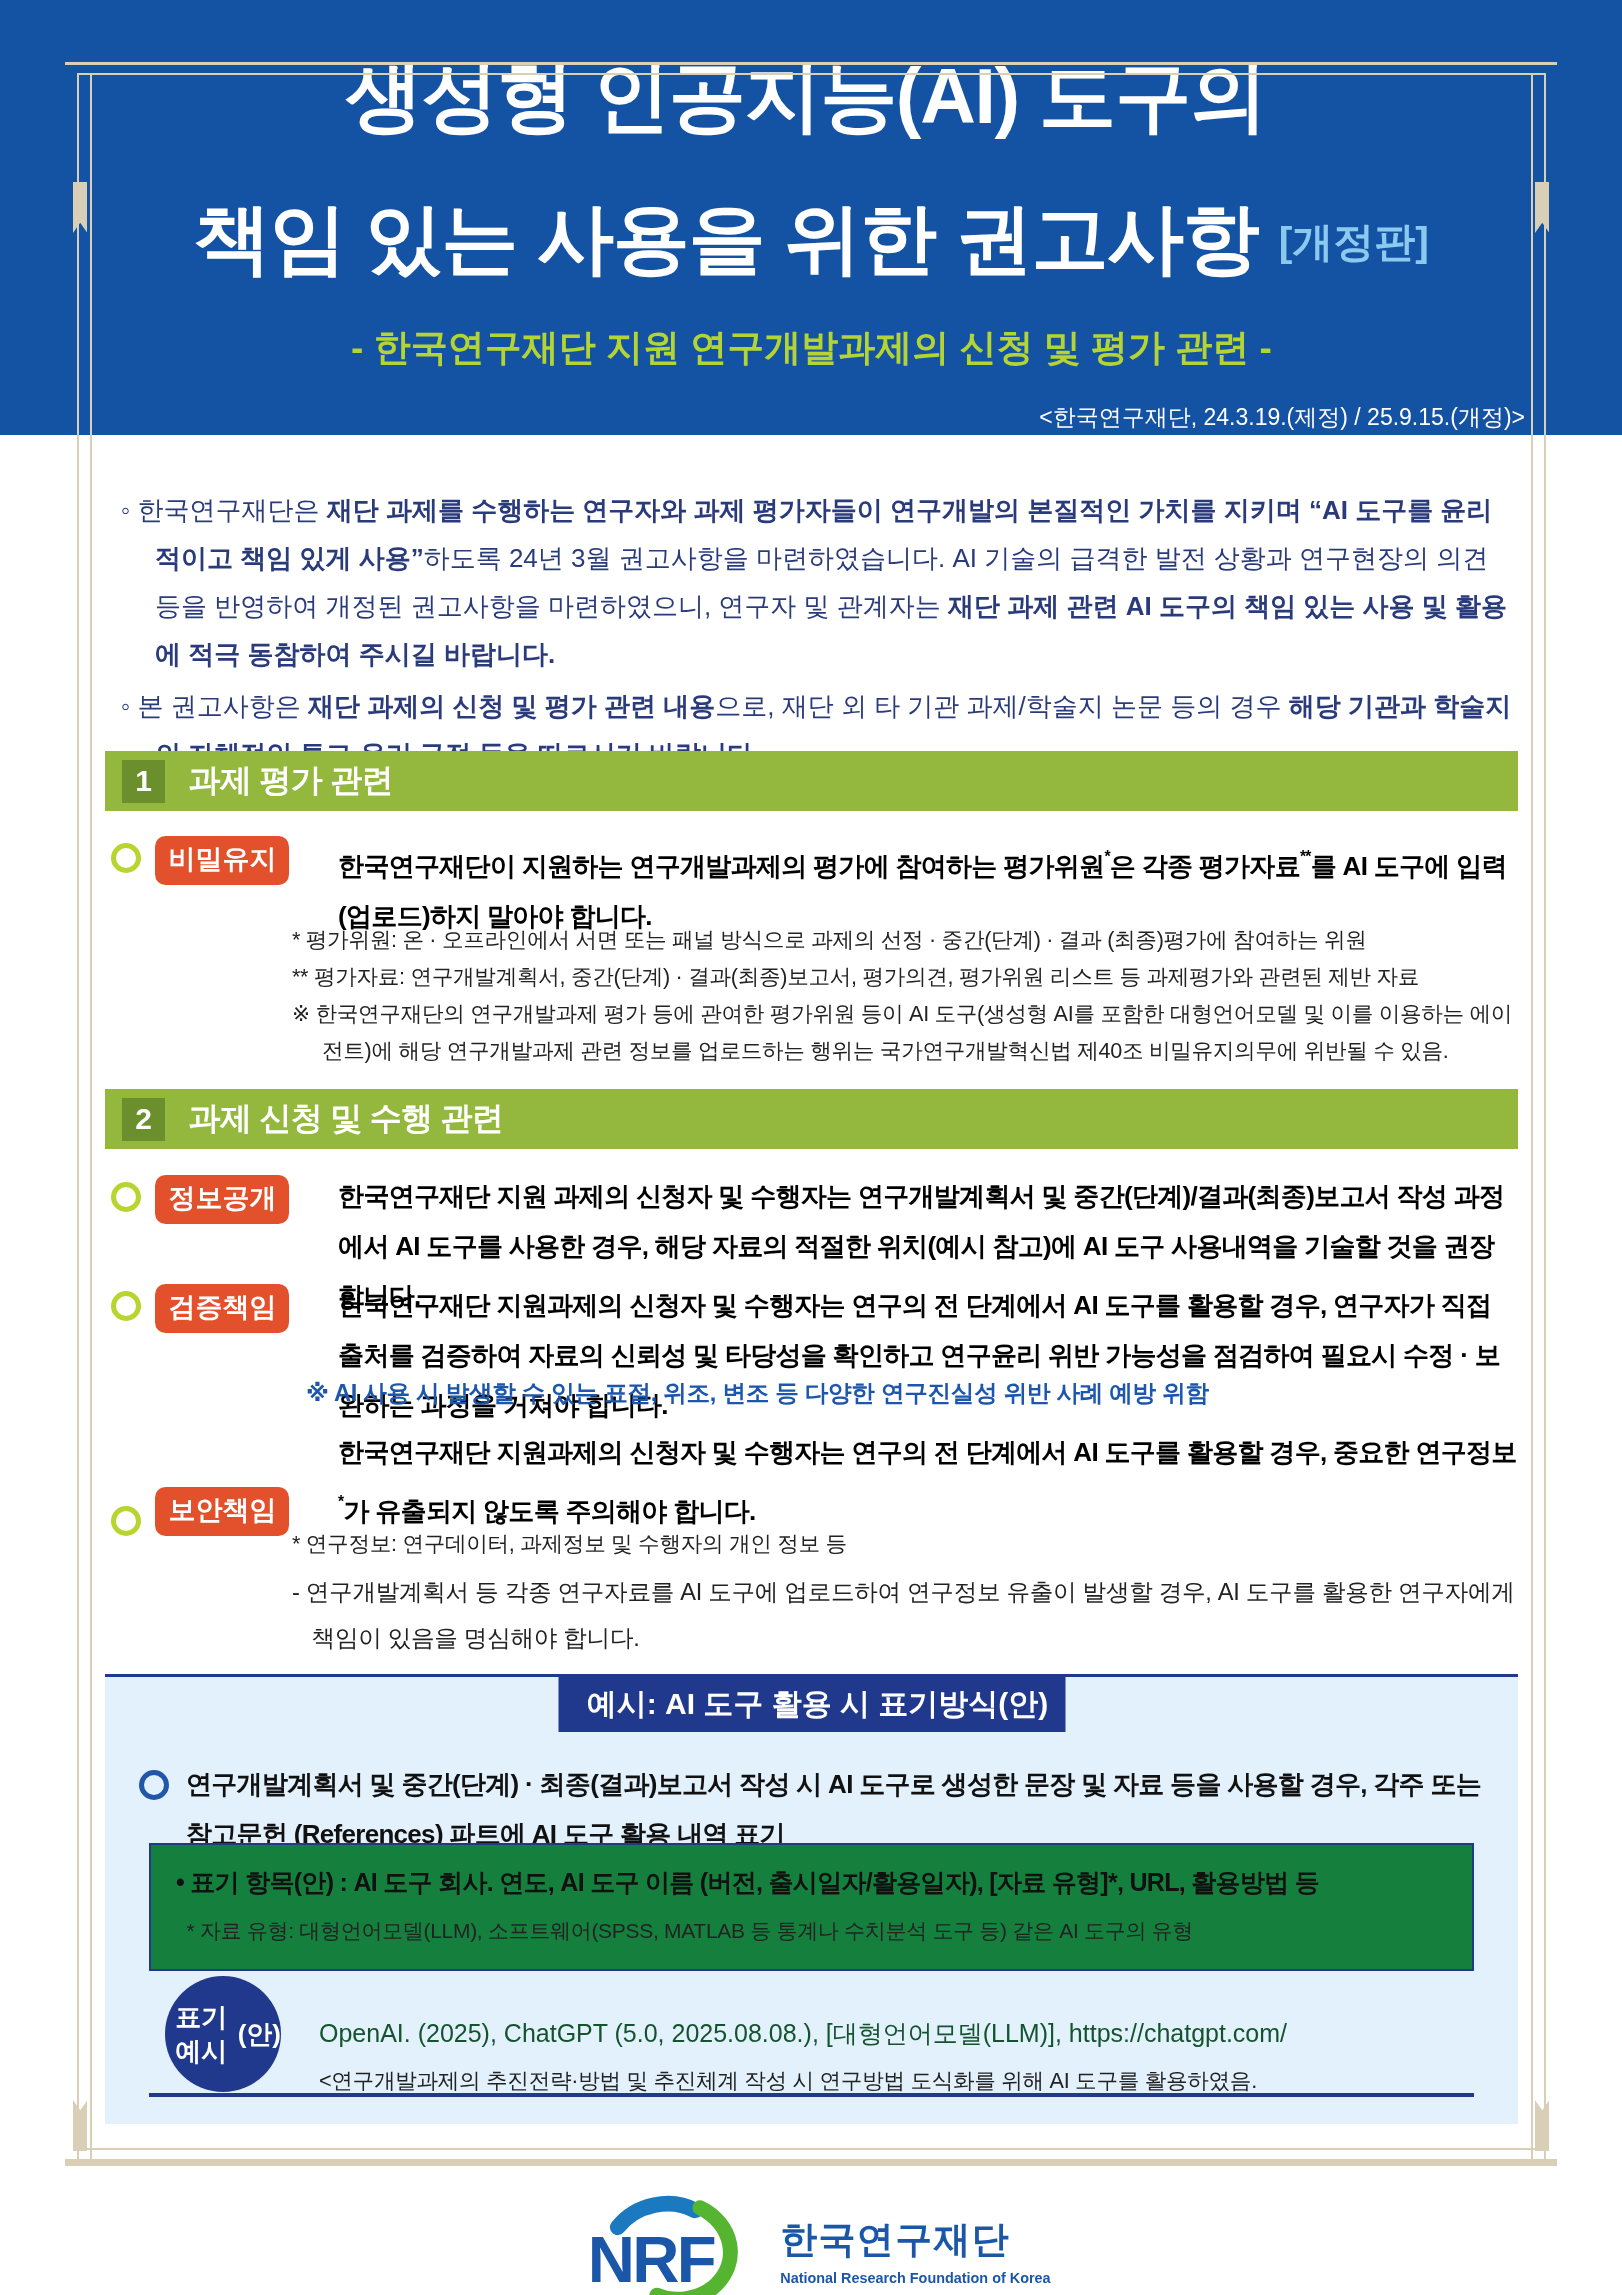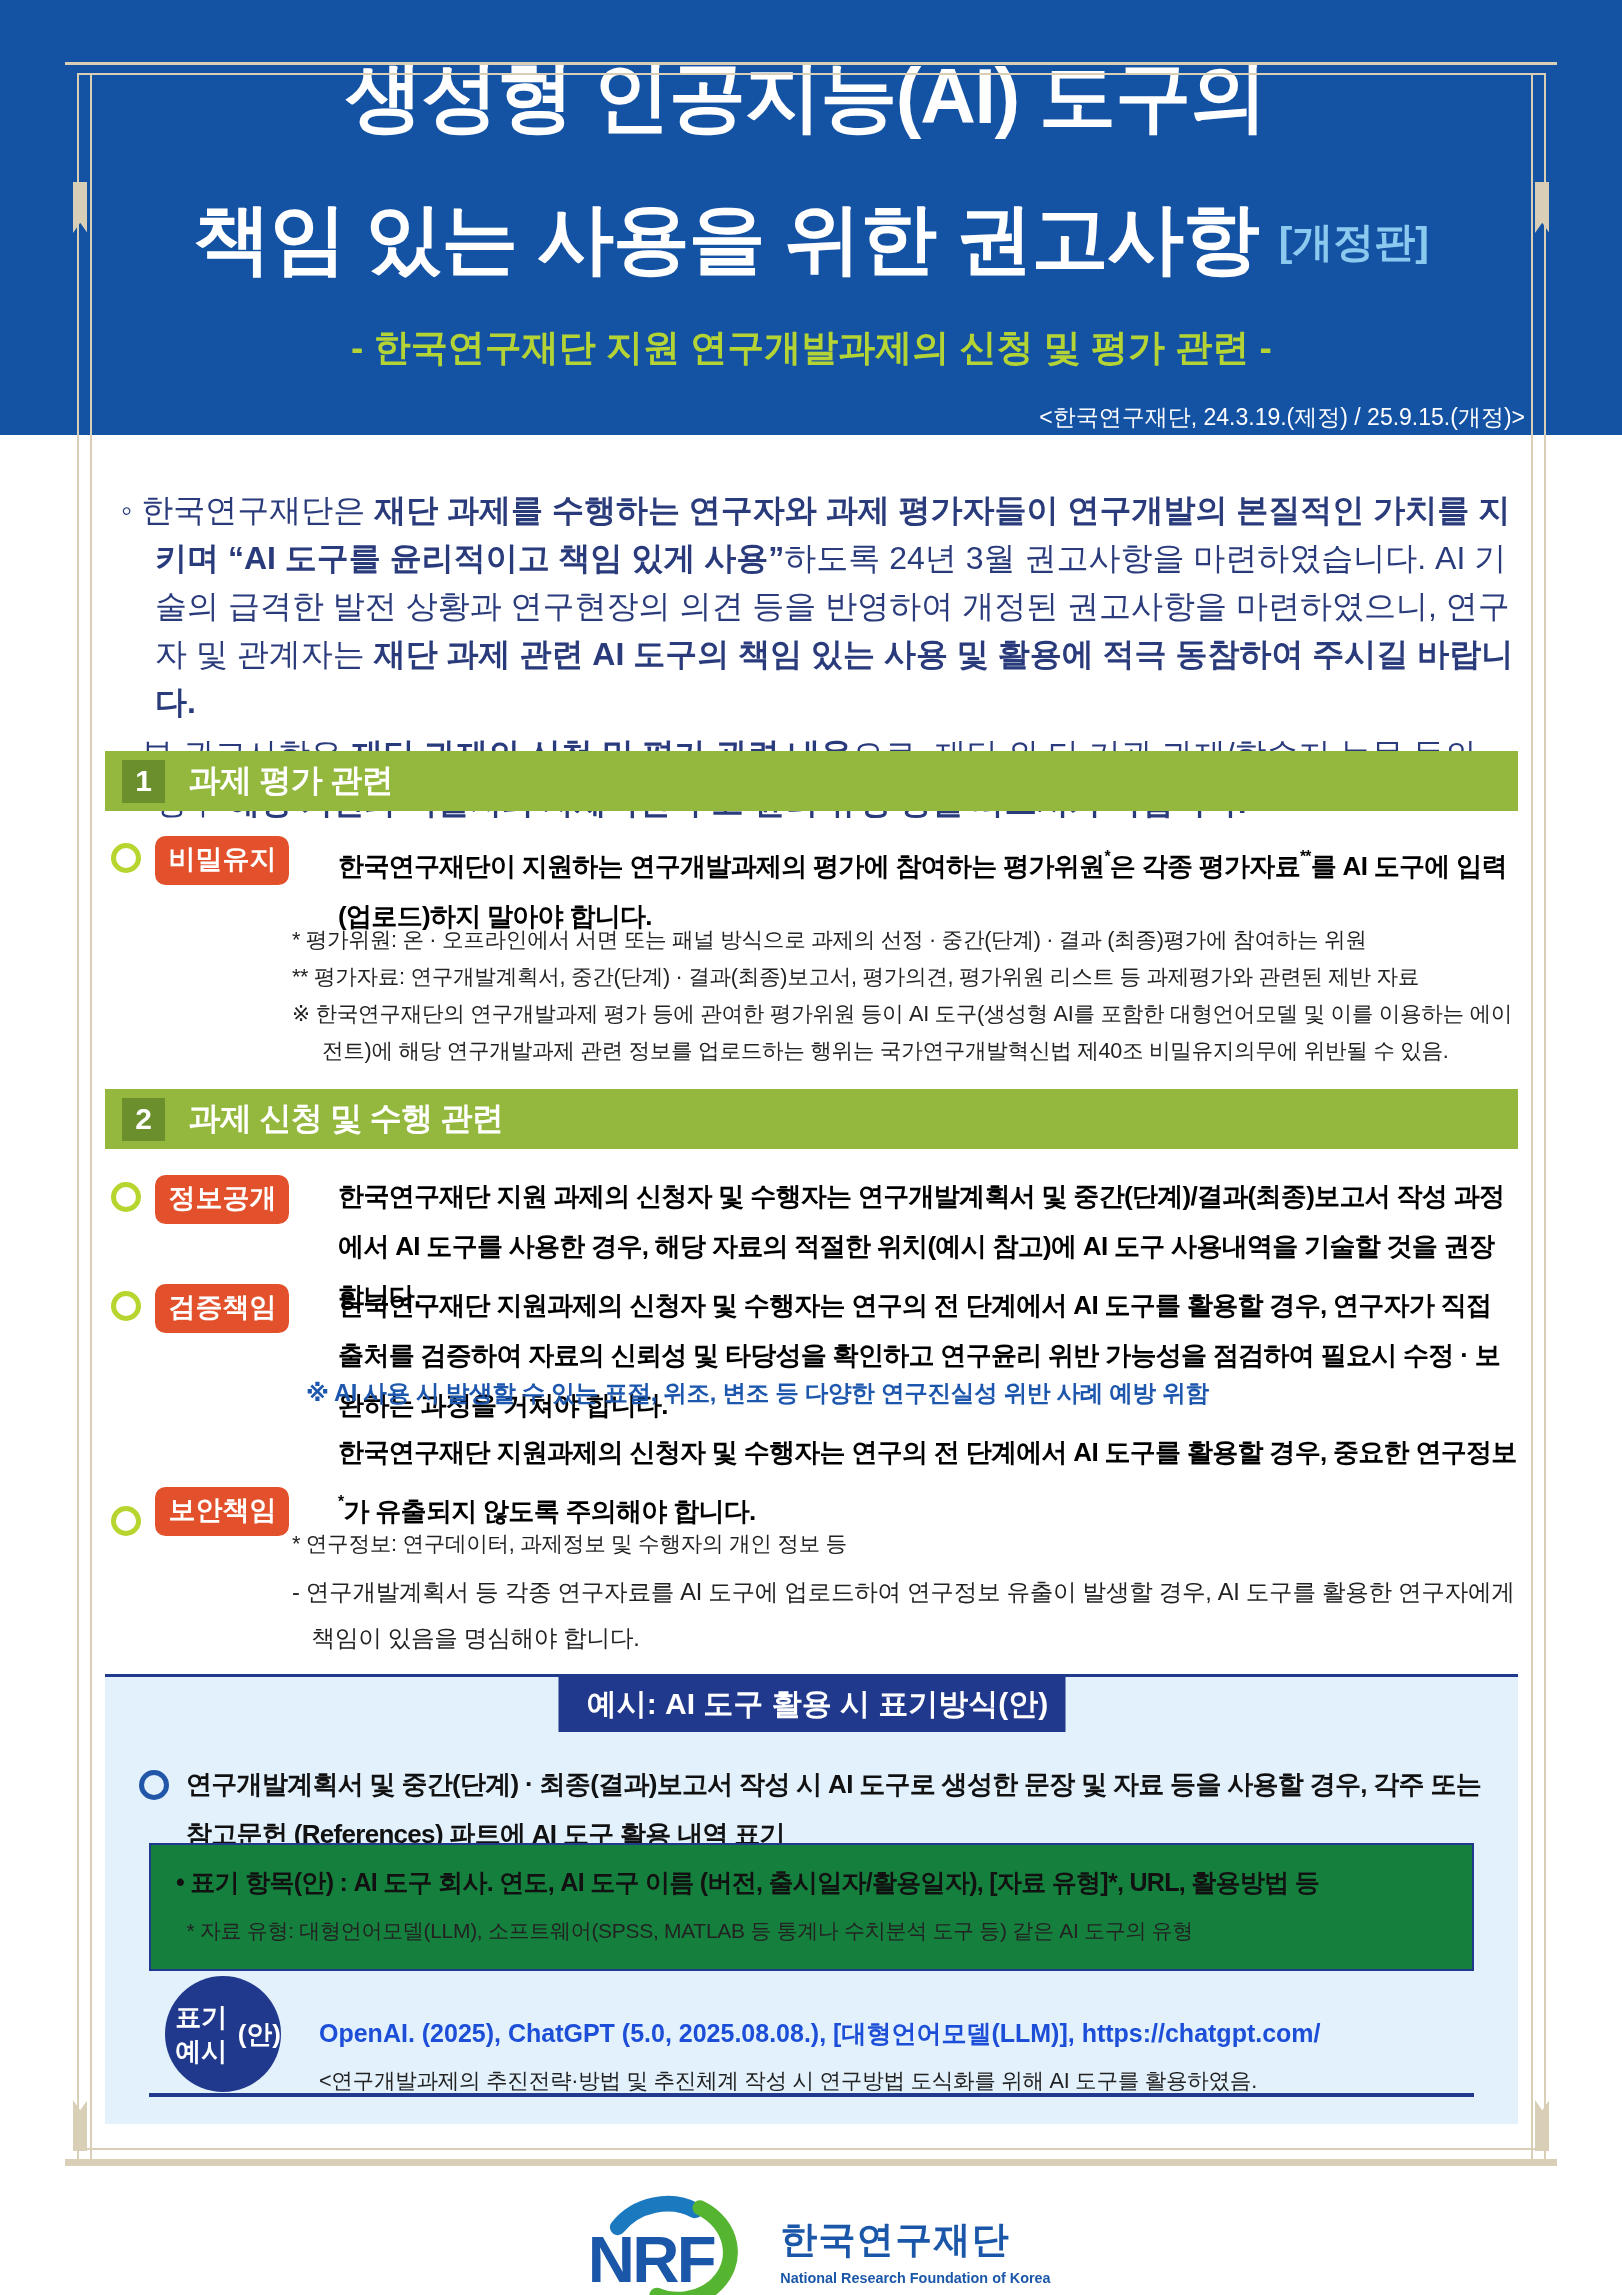--- a/index.html
+++ b/index.html
@@ -18,21 +18,21 @@
   .date { position:absolute; top:402px; right:98px; font-size:23px; color:#ffffff; }
 
   
   .fr { position:absolute; background:#d9cfb6; }
   .ribbon { position:absolute; width:14.4px; height:51px; background:#d9cfb6;
             clip-path:polygon(0 0,100% 0,100% 100%,50% 80%,0 100%); }
   .ribbon.up { transform:scaleY(-1); }
 
   
   .intro { position:absolute; top:486px; left:121px; width:1394px;
-           font-size:32px; line-height:48px; color:#2a3b7c; }
+           font-size:26px; line-height:48px; color:#2a3b7c; }
   .intro p { padding-left:34px; text-indent:-34px; }
   .intro p + p { margin-top:3.9px; }
   .b { font-weight:bold; }
 
   
   .secbar { position:absolute; left:105px; width:1413px; height:60px; background:#93b83d;
             display:flex; align-items:center; padding-left:17px; }
   .secnum { width:43px; height:43px; background:#6b8f2d; color:#fff; font-size:30px; font-weight:bold;
             display:flex; align-items:center; justify-content:center; flex:none; }
   .sectitle { margin-left:23.6px; color:#fff; font-size:32px; font-weight:bold; letter-spacing:-0.7px; }
@@ -65,21 +65,21 @@
                      line-height:50px; letter-spacing:-0.7px; }
   .exitembox { position:absolute; top:166px; left:44px; right:44px; background:#15803d;
                border:2px solid #21398c; padding:21px 25px 23.6px; }
   .exline1 { font-size:25px; font-weight:bold; color:#111111; letter-spacing:-0.7px; }
   .exline2 { font-size:21px; color:#222222; margin-top:18.3px; padding-left:10.5px; letter-spacing:-0.3px; }
   .exsample { position:absolute; top:296px; left:60px; right:39px; display:flex; align-items:center; }
   .scircle { flex:none; width:116px; height:116px; border-radius:50%; background:#21398c;
              color:#ffffff; font-size:26px; font-weight:bold; display:flex; 
              align-items:center; justify-content:center; line-height:34px; text-align:center; }
   .stext { margin-left:38px; }
-  .citation { font-size:25px; font-weight:bold; color:#1d4ed8;margin-top:44px; }
+  .citation { font-size:25px; font-weight:normal; color:#14532d;margin-top:44px; }
   .desc { font-size:21.6px; color:#222222; margin-top:15.7px; letter-spacing:-0.3px; }
   .exdivider { position:absolute; bottom:27.5px; left:44px; right:44px; height:3.3px; background:#21398c; }
 
   
   .footer { position:absolute; top:2193px; left:0; right:0; display:flex;
             align-items:center; justify-content:center; }
   .logo-kr { margin-left:11.8px; }
   .logo-kr .kr { font-size:37px; font-weight:bold; color:#1b57a8; letter-spacing:1.3px; }
   .logo-kr .en { font-size:14.4px; font-weight:bold; color:#1b57a8; margin-top:5.2px; }
 </style>

